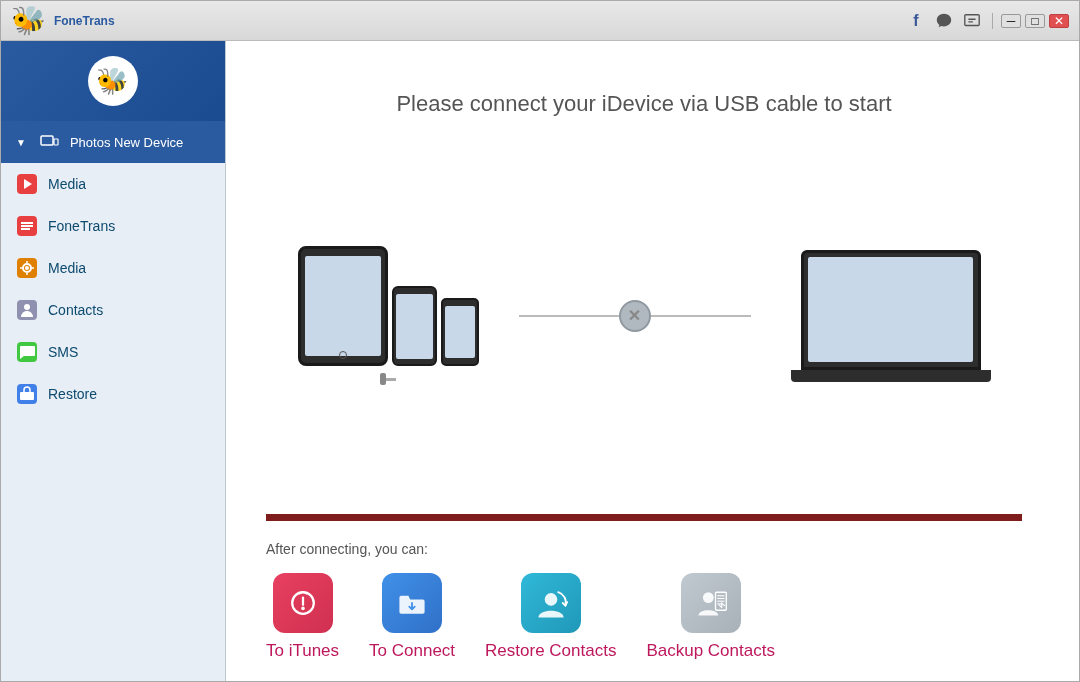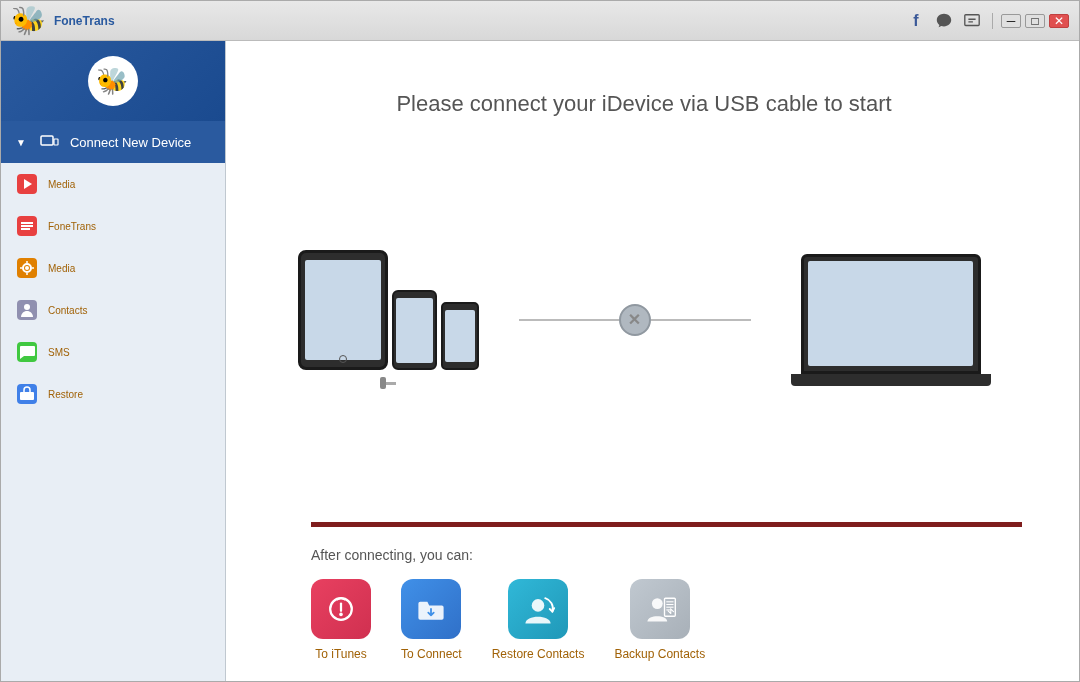--- a/index.html
+++ b/index.html
@@ -17,21 +17,21 @@
     .win-btn { width: 20px; height: 14px; display: flex; align-items: center; justify-content: center; font-size: 10px; cursor: pointer; border: 1px solid #999; background: #e0e0e0; border-radius: 2px; }
 
     
     .main-layout { display: flex; flex: 1; overflow: hidden; }
 
     
     .sidebar { width: 225px; background: #e8eef5; border-right: 1px solid #c0c8d0; display: flex; flex-direction: column; flex-shrink: 0; }
     .sidebar-header { height: 80px; background: linear-gradient(135deg, #2a5a9f, #1a4a8f); display: flex; align-items: center; justify-content: center; }
     .sidebar-header .logo-circle { width: 50px; height: 50px; background: #fff; border-radius: 50%; display: flex; align-items: center; justify-content: center; font-size: 24px; }
 
-    .nav-item { display: flex; align-items: center; gap: 10px; padding: 10px 15px; cursor: pointer; font-size: 10px; color: #a16207; }
+    .nav-item { display: flex; align-items: center; gap: 10px; padding: 10px 15px; cursor: pointer; font-size: 14px; color: #0c4a6e; }
     .nav-item.section-header { background: #2a5a9f; color: #fff; font-size: 13px; }
     .nav-icon { width: 22px; height: 22px; flex-shrink: 0; display: flex; align-items: center; justify-content: center; }
     .nav-icon svg { width: 20px; height: 20px; }
     .expand-arrow { font-size: 10px; margin-right: 2px; }
 
     
     .content { flex: 1; background: #fff; display: flex; flex-direction: column; padding: 30px 57px 0 40px; overflow: hidden; }
     .connect-message { font-size: 22px; color: #555; text-align: center; margin-bottom: 30px; margin-top: 20px; }
 
     
@@ -50,26 +50,26 @@
     .ipod { width: 38px; height: 68px; background: #2d2d2d; border-radius: 5px; border: 2px solid #1a1a1a; display: flex; align-items: center; justify-content: center; }
     .ipod-screen { width: 30px; height: 52px; background: #c8d8e8; border-radius: 2px; }
 
     
     .laptop { display: flex; flex-direction: column; align-items: center; }
     .laptop-screen-part { width: 180px; height: 120px; background: #2d2d2d; border-radius: 6px 6px 0 0; border: 3px solid #1a1a1a; display: flex; align-items: center; justify-content: center; }
     .laptop-screen { width: 165px; height: 105px; background: #c8d8e8; border-radius: 2px; }
     .laptop-base { width: 200px; height: 12px; background: #2d2d2d; border-radius: 0 0 4px 4px; }
 
     
-    .after-section { border-top: 5px solid #7f1d1d; padding: 20px 0; margin-left: 45px; }
+    .after-section { border-top: 7px solid #7f1d1d; padding: 20px 0; }
     .after-title { font-size: 14px; color: #555; margin-bottom: 16px; }
     .action-buttons { display: flex; gap: 30px; }
     .action-btn { display: flex; flex-direction: column; align-items: center; gap: 8px; cursor: pointer; }
     .action-btn-icon { width: 60px; height: 60px; border-radius: 12px; display: flex; align-items: center; justify-content: center; }
-    .action-btn-label { font-size: 12px; color: #a16207; text-align: right; }
+    .action-btn-label { font-size: 17px; color: #be185d; text-align: right; }
     .btn-itunes { background: linear-gradient(135deg, #e84060, #d03050); }
     .btn-folder { background: linear-gradient(135deg, #4090e8, #3070c8); }
     .btn-idevice { background: linear-gradient(135deg, #40c840, #30a830); }
     .btn-backup { background: linear-gradient(135deg, #c0c8d0, #a8b0b8); }
     .btn-restore { background: linear-gradient(135deg, #30b8d8, #2098b8); }
   </style>
 </head>
 <body>
 
 <div class="window">
@@ -108,21 +108,21 @@
       </div>
 
       <div class="nav-item section-header">
         <span class="expand-arrow">▼</span>
         <div class="nav-icon">
           <svg viewBox="0 0 20 20" width="18" height="18" fill="#fff">
               <rect x="2" y="4" width="12" height="9" rx="1" fill="none" stroke="#fff" stroke-width="1.5"></rect>
               <rect x="15" y="7" width="4" height="6" rx="0.5" fill="none" stroke="#fff" stroke-width="1.2"></rect>
             </svg>
         </div>
-        <span>Connect New Device</span>
+        <span>Photos New Device</span>
       </div>
 
       <div class="nav-item">
         <div class="nav-icon">
           <svg viewBox="0 0 20 20" width="18" height="18">
               <rect width="20" height="20" rx="4" fill="#e84040"></rect>
               <polygon points="7,5 15,10 7,15" fill="#fff"></polygon>
             </svg>
         </div>
         <span>Media</span>

